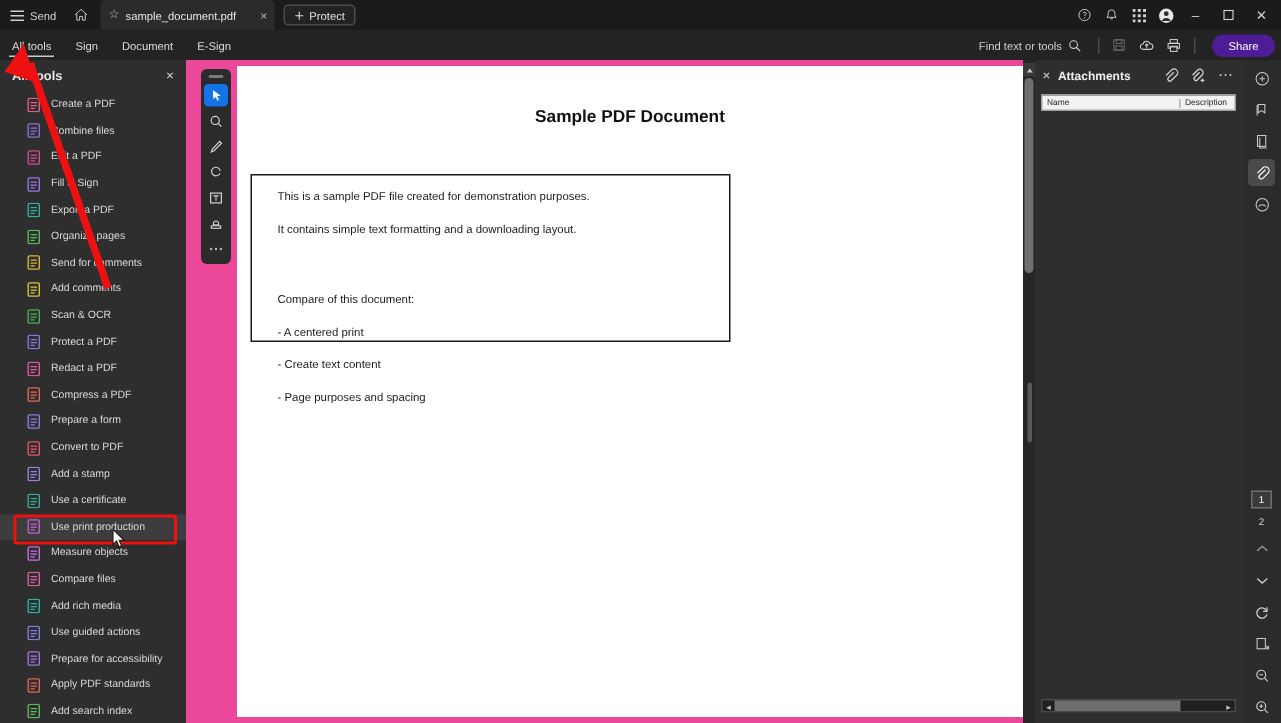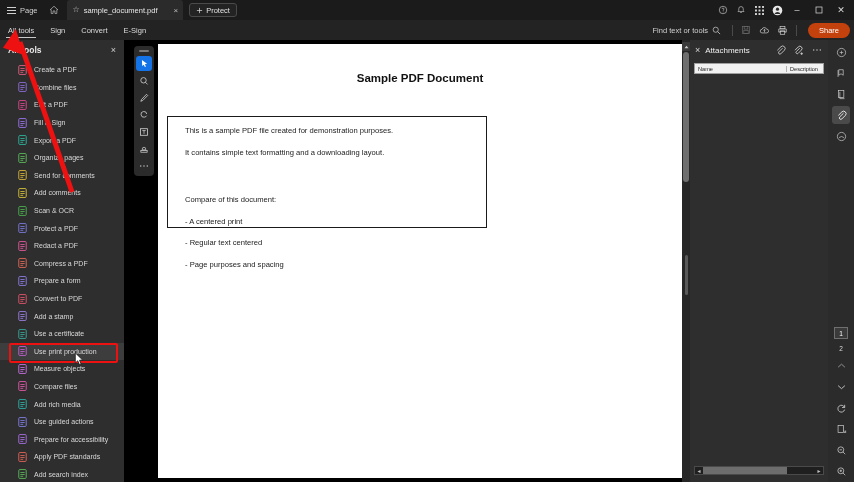--- a/index.html
+++ b/index.html
@@ -50,21 +50,21 @@
   .menu-item.active::after {
     content:""; position:absolute; left:6px; right:6px; bottom:2px; height:1.5px; background:#c8c8c8;
   }
   .mb-right { margin-left:auto; display:flex; align-items:center; height:20px; padding-right:4px; gap:1px; }
   .find-box { display:flex; align-items:flex-start; gap:4px; padding:0 6px; }
   .find-box span { font-size:7.5px; color:#cfcfcf; }
   .mb-sep { width:1px; height:11px; background:#4a4a4a; margin:0 4px; }
   .mb-icon { width:17px; height:17px; display:flex; align-items:center; justify-content:center; color:#cfcfcf; }
   .mb-icon.dim { color:#6d6d6d; }
   .share-btn {
-    height:15px; border-radius:8px; background:#c2410c; color:#fff;
+    height:15px; border-radius:8px; background:#4c1d95; color:#fff;
     font-size:7.5px; display:flex; align-items:center; padding:0 11px; margin-left:6px;
   }
 
   
   .tools-panel {
     position:absolute; left:0; top:40px; width:124px; height:442px;
     background:#2e2e2e; overflow:hidden;
   }
   .tools-head {
     height:20px; display:flex; align-items:center; padding:0 8px;
@@ -99,21 +99,21 @@
   .anno-grip { width:10px; height:2px; background:#7a7a7a; border-radius:1px; margin-bottom:2px; }
   .anno-btn {
     width:16px; height:15px; display:flex; align-items:center; justify-content:center;
     border-radius:3px; color:#d6d6d6;
   }
   .anno-btn.active { background:#1473e6; color:#fff; }
 
   
   .doc-area {
     position:absolute; left:124px; top:40px; width:566px; height:442px;
-    background:#000000;
+    background:#ec4899;
   }
   .page {
     position:absolute; left:34px; top:4px; width:524px; height:434px;
     background:#fff; color:#111;
   }
   .page-title {
     text-align:center; font-size:11.5px; font-weight:bold; margin-top:28px; color:#111;
     font-family:"Liberation Sans", sans-serif;
   }
   .boxed {
@@ -137,21 +137,21 @@
   .doc-vscroll .thumb2 {
     position:absolute; left:2.5px; top:215px; width:3px; height:40px; background:#585858; border-radius:2px;
   }
 
   
   .att-panel {
     position:absolute; left:690px; top:40px; width:138px; height:442px; background:#2e2e2e;
   }
   .att-head { height:20px; display:flex; align-items:center; padding:0 5px; gap:5px; }
   .att-head .x { font-size:9px; color:#d2d2d2; }
-  .att-head .title { font-size:8px; font-weight:normal; color:#f0f0f0; }
+  .att-head .title { font-size:8px; font-weight:bold; color:#f0f0f0; }
   .att-head .sp { margin-left:auto; }
   .att-ic { width:13px; height:13px; display:flex; align-items:center; justify-content:center; color:#d2d2d2; }
   .att-cols {
     margin:3px 4px 0 4px; height:11px; background:#f2f2f2; border:1px solid #a0a0a0;
     display:flex; align-items:center; color:#1d1d1d; font-size:5.6px; overflow:hidden;
   }
   .att-cols .c1 { flex:1; padding-left:3px; border-right:1px solid #b0b0b0; }
   .att-cols .c2 { width:36px; padding-left:3px; }
   .att-hscroll {
     position:absolute; left:4px; right:4px; bottom:7px; height:9px; background:#1f1f1f;
@@ -190,21 +190,21 @@
 
 <div class="app">
 
   <div class="titlebar">
     <div class="tb-hamburger">
       <span class="bars">
           <i></i>
           <i></i>
           <i></i>
         </span>
-      <span class="tb-menu-label">Page</span>
+      <span class="tb-menu-label">Send</span>
     </div>
     <div class="tb-home">
       <svg width="10" height="10" viewBox="0 0 16 16">
           <path d="M8 2 L14 7.5 L12.5 7.5 L12.5 13.5 L9.5 13.5 L9.5 9.5 L6.5 9.5 L6.5 13.5 L3.5 13.5 L3.5 7.5 L2 7.5 Z" fill="none" stroke="#d0d0d0" stroke-width="1"></path>
         </svg>
     </div>
     <div class="tab">
       <span class="tab-star">☆</span>
       <span class="tab-title">sample_document.pdf</span>
       <span class="tab-close">×</span>
@@ -257,21 +257,21 @@
             <rect x="1.5" y="1.5" width="9" height="9" fill="none" stroke="#d8d8d8" stroke-width="1.1"></rect>
           </svg>
       </div>
       <div class="win-btn">✕</div>
     </div>
   </div>
 
   <div class="menubar">
     <div class="menu-item active">All tools</div>
     <div class="menu-item">Sign</div>
-    <div class="menu-item">Convert</div>
+    <div class="menu-item">Document</div>
     <div class="menu-item">E-Sign</div>
 
     <div class="mb-right">
       <div class="find-box">
         <span>Find text or tools</span>
         <svg width="9" height="9" viewBox="0 0 14 14">
             <circle cx="5.8" cy="5.8" r="4" fill="none" stroke="#cfcfcf" stroke-width="1.1"></circle>
             <path d="M8.8 8.8 L12.6 12.6" stroke="#cfcfcf" stroke-width="1.2"></path>
           </svg>
       </div>
@@ -303,21 +303,21 @@
 
   <div class="doc-area">
     <div class="page">
       <div class="page-title">Sample PDF Document</div>
       <div class="boxed">
         <div class="ln">This is a sample PDF file created for demonstration purposes.</div>
         <div class="ln">It contains simple text formatting and a downloading layout.</div>
         <div class="ln" style="height:12px"></div>
         <div class="ln">Compare of this document:</div>
         <div class="ln">- A centered print</div>
-        <div class="ln">- Regular text centered</div>
+        <div class="ln">- Create text content</div>
         <div class="ln">- Page purposes and spacing</div>
       </div>
     </div>
 
     <div class="doc-vscroll">
       <div class="up">
         <svg width="5" height="4" viewBox="0 0 8 6">
             <path d="M4 0.8 L7.2 5 H0.8 Z" fill="#c8c8c8"></path>
           </svg>
       </div>

